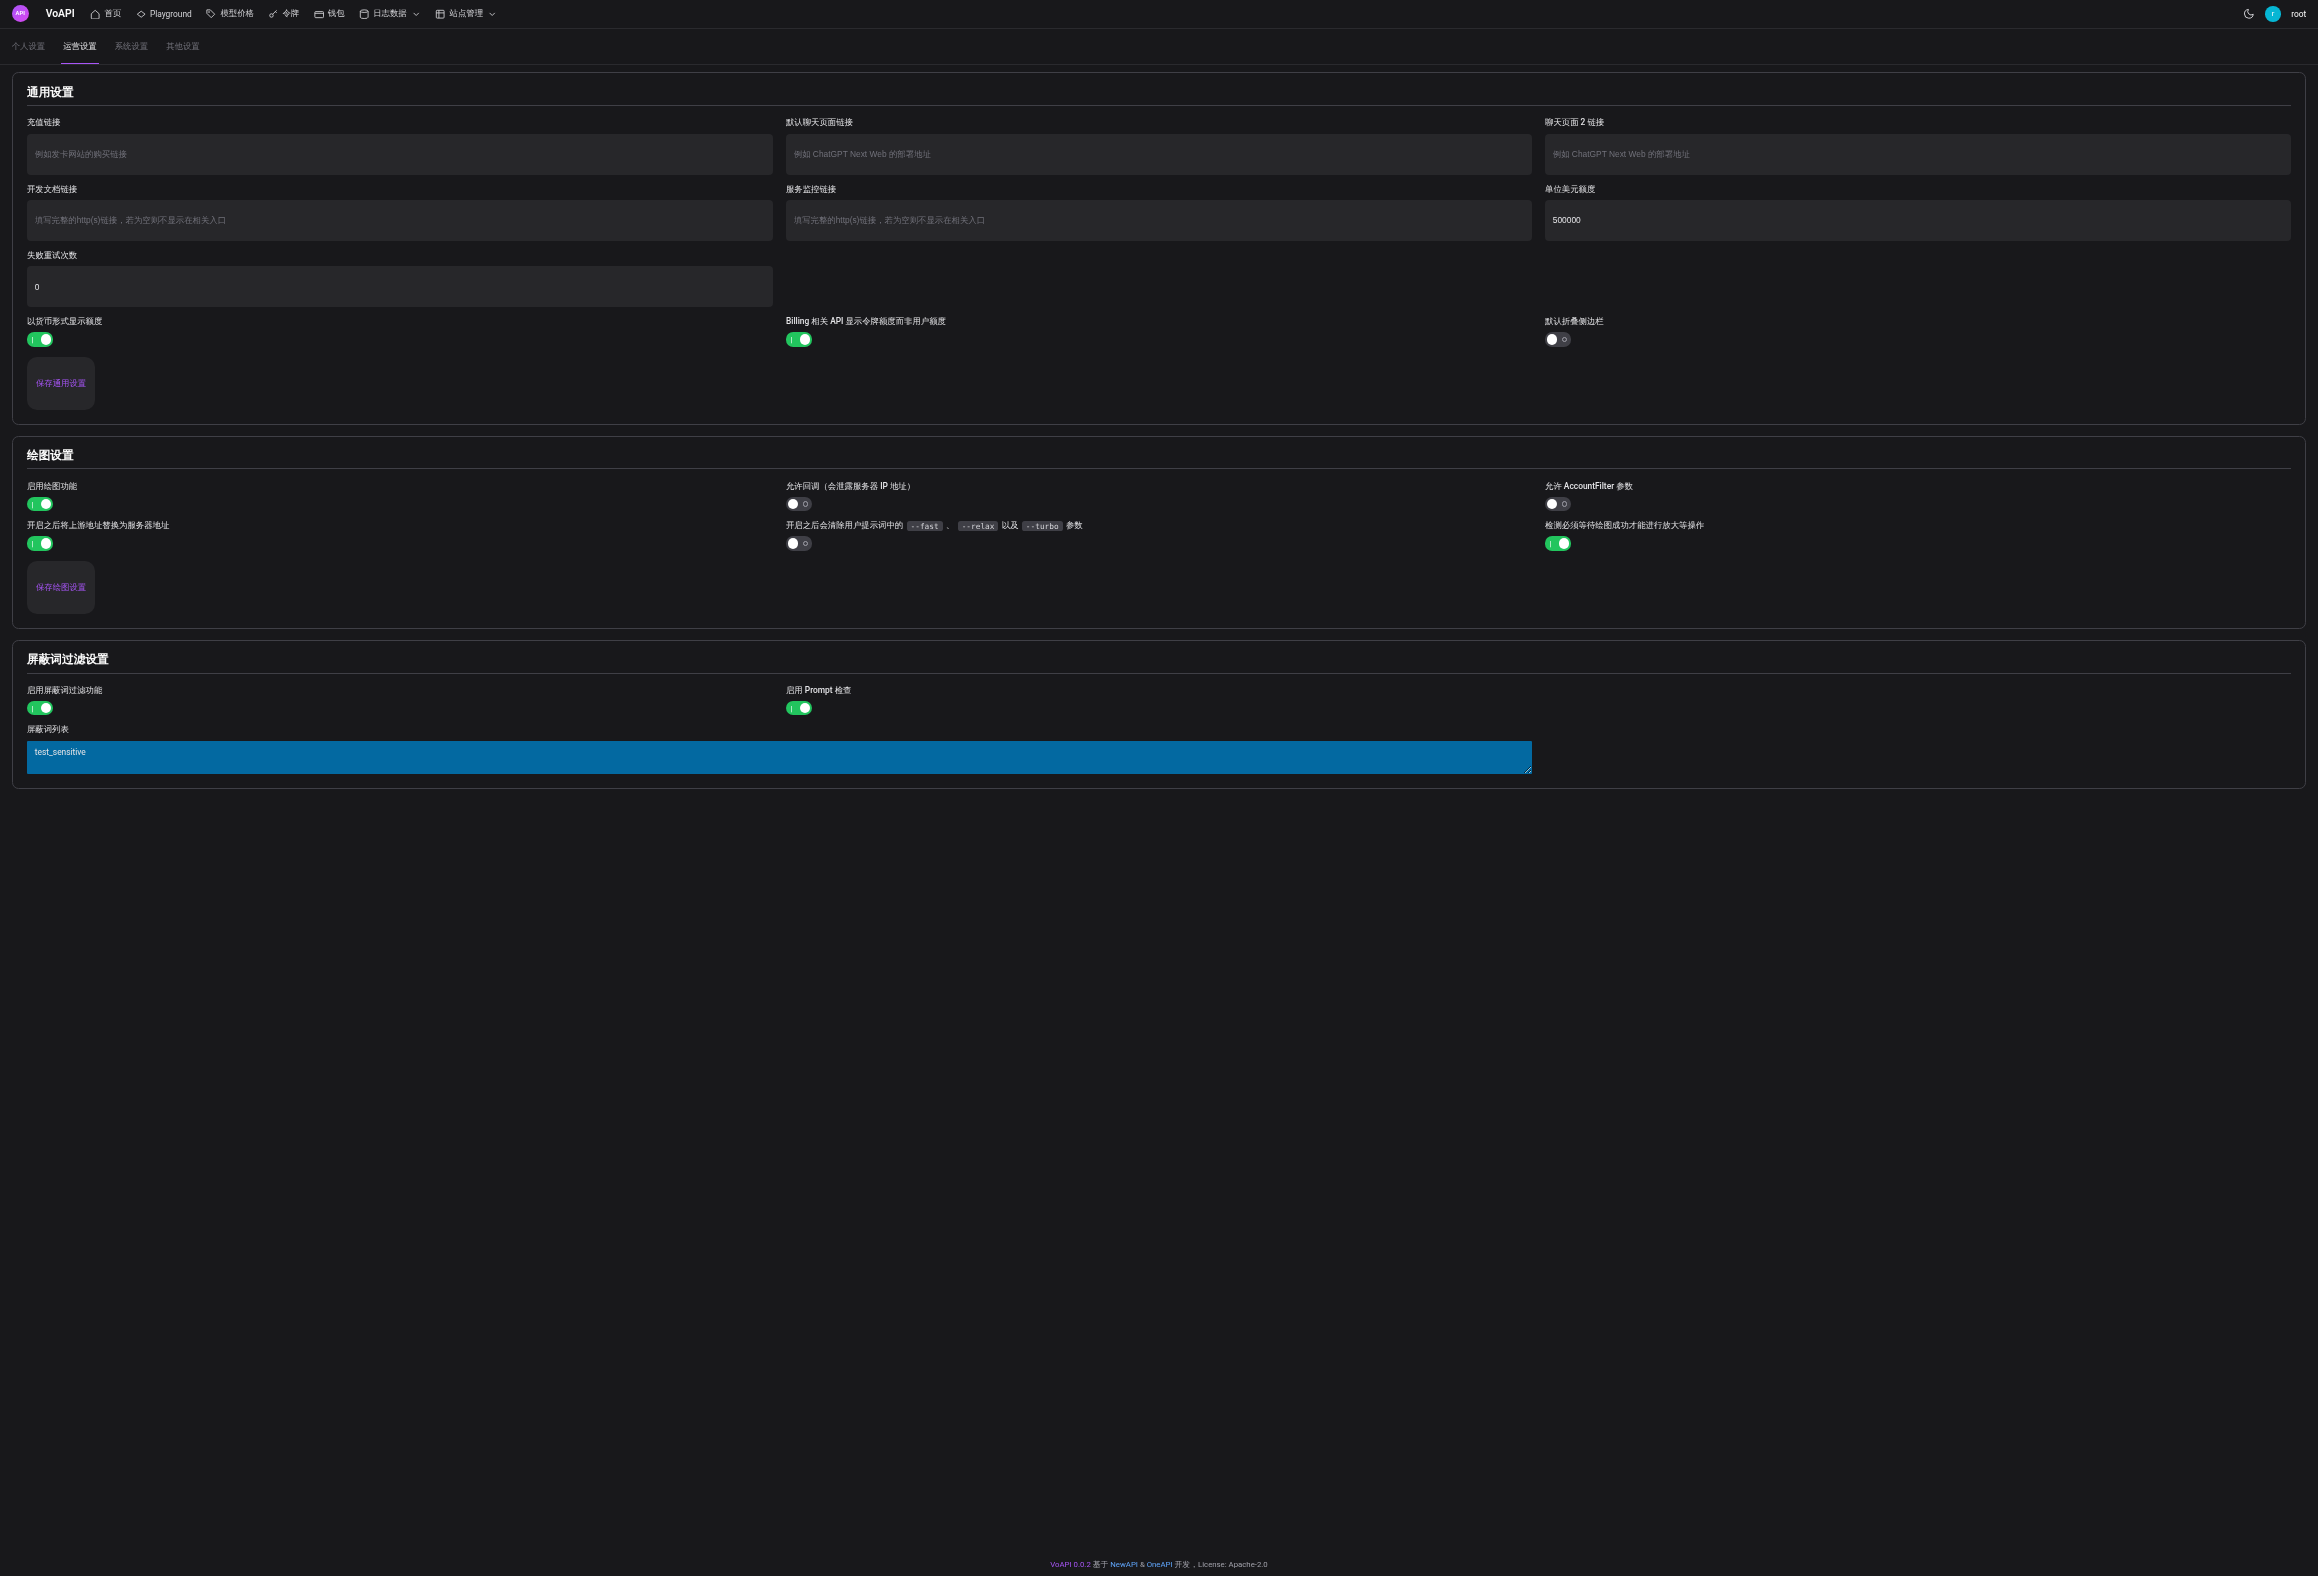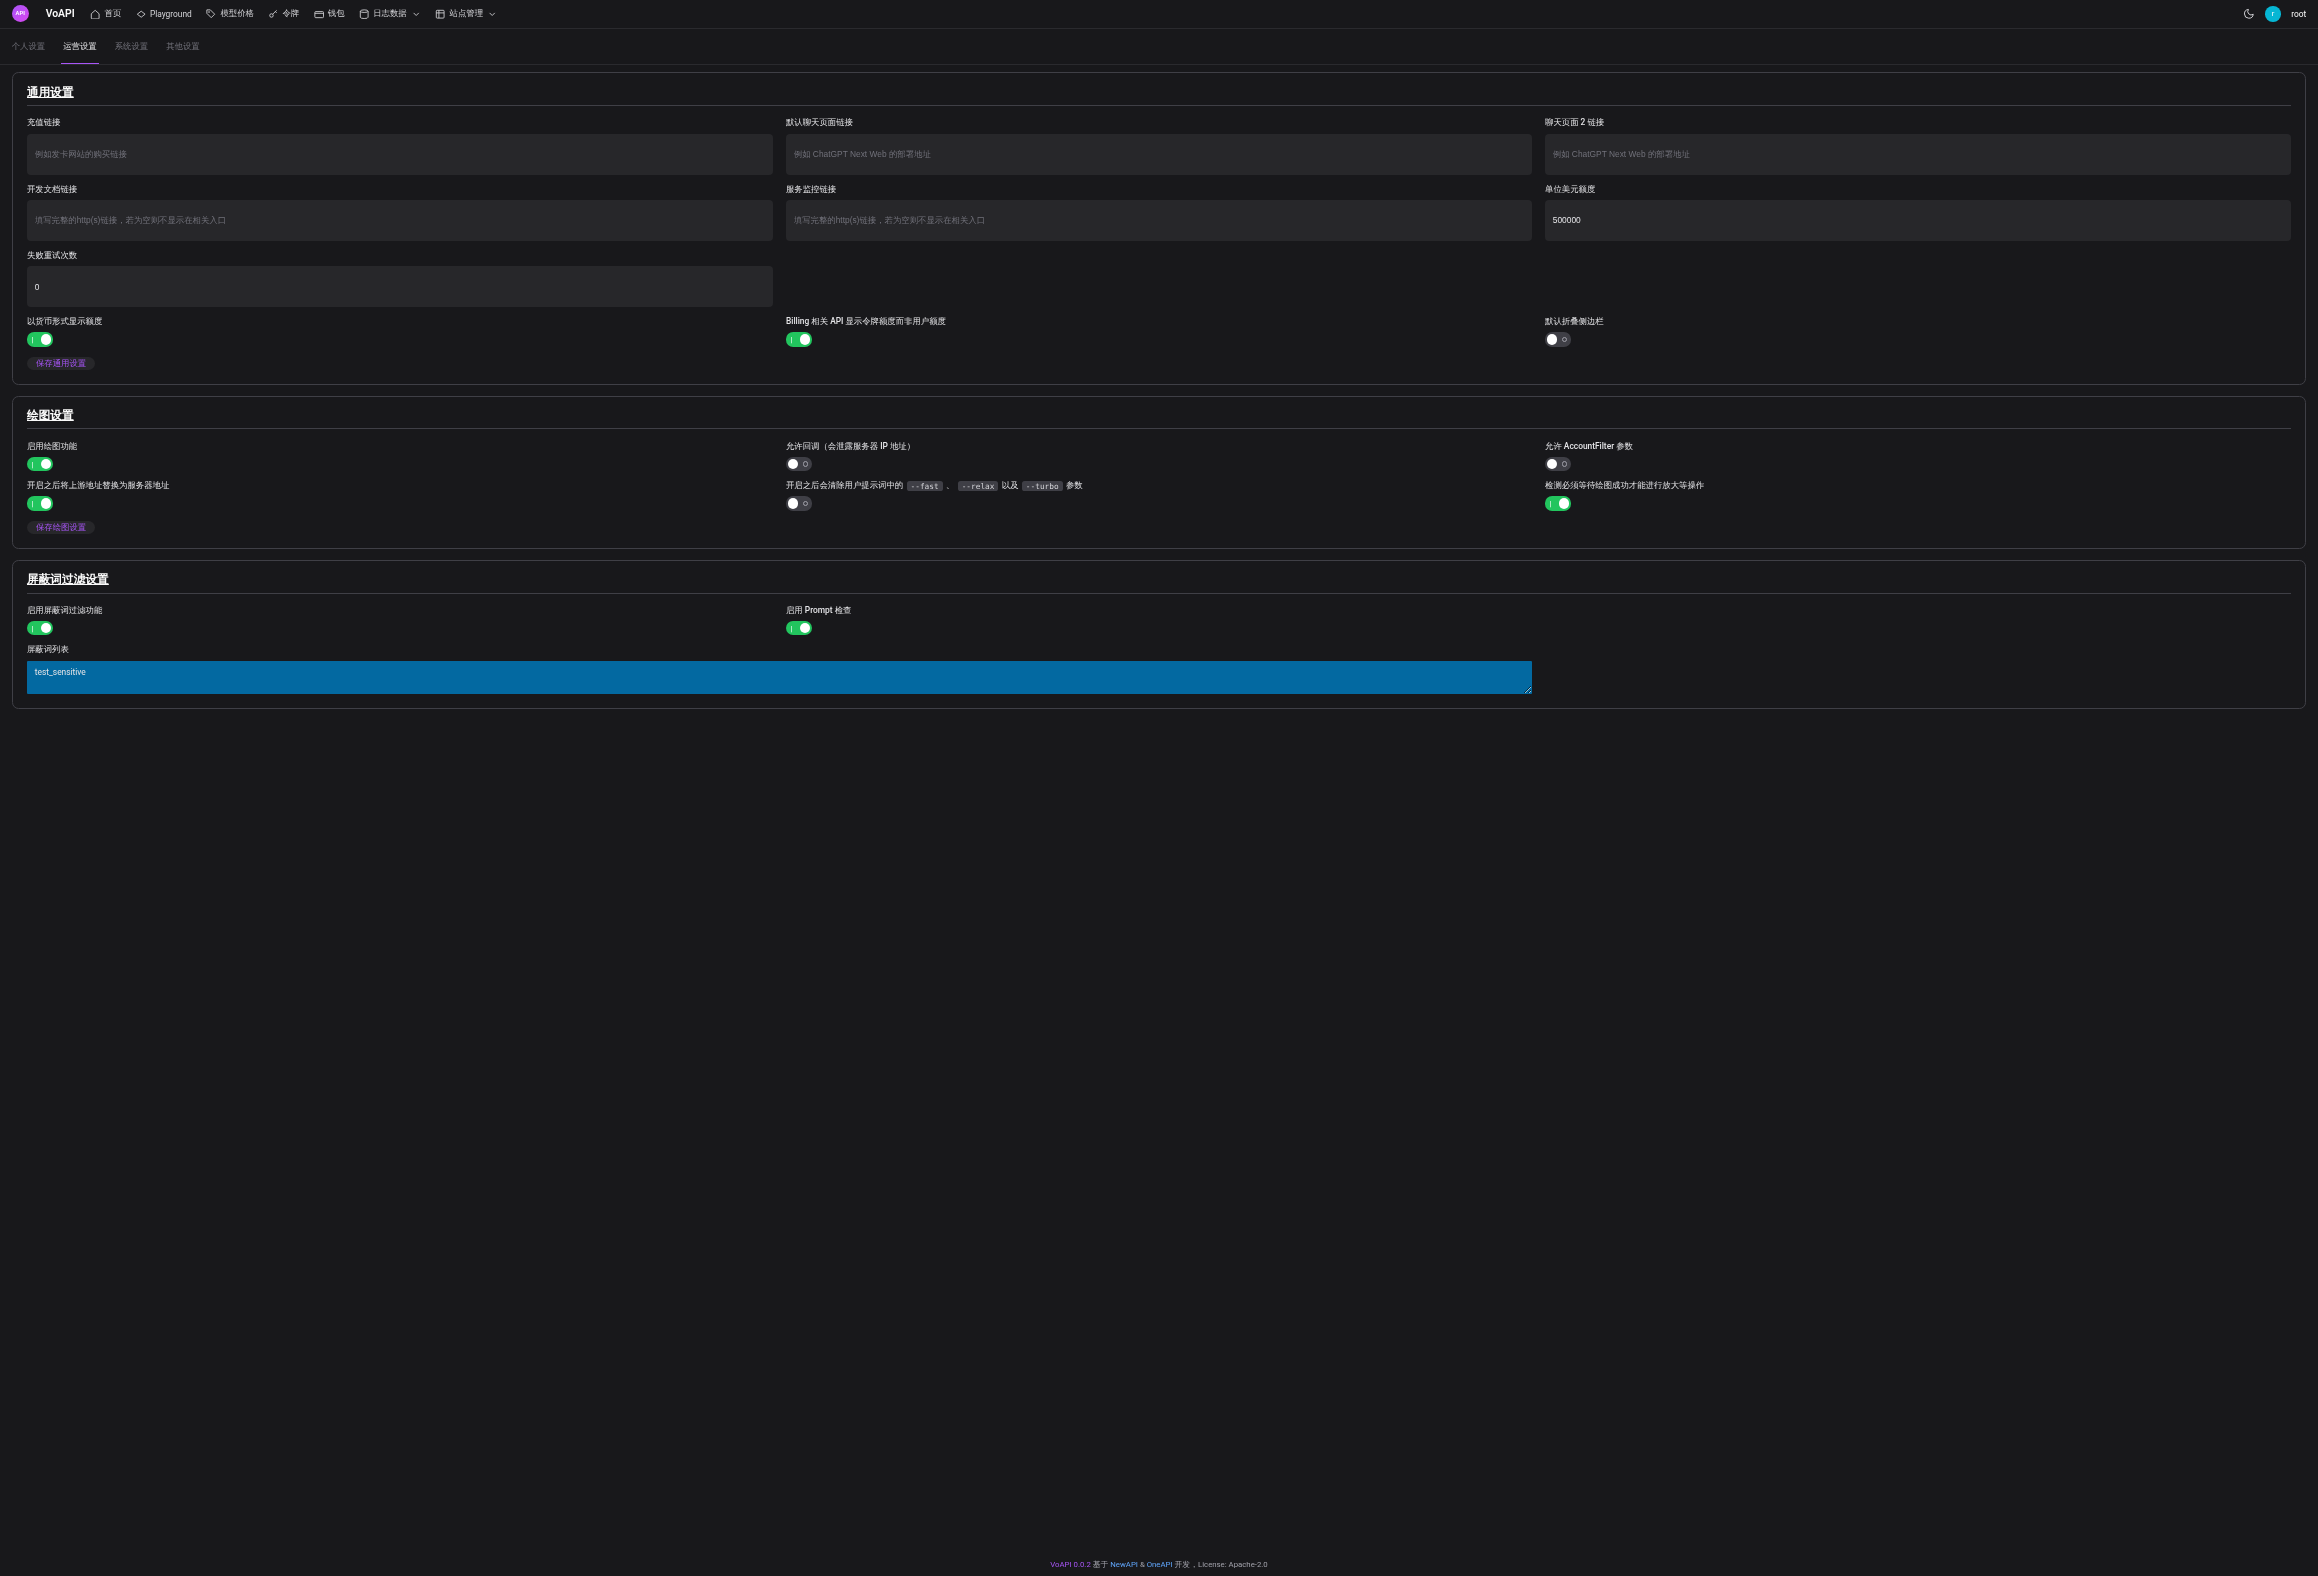--- a/index.html
+++ b/index.html
@@ -44,21 +44,21 @@
 .tab { color: #71717a; cursor: pointer; font-size: 8.4px; height: 36px; display: flex; align-items: center; position: relative; }
 .tab.active { color: #e4e4e7; }
 .tab.active::after { content: ""; position: absolute; bottom: 0; left: -2.6px; right: -2.6px; height: 1.3px; background: #a855f7; }
 .content { padding: 7.8px 11.7px 39px; flex: 1; }
 .card {
   border: 0.6px solid #3f3f46;
   border-radius: 6.5px;
   padding: 11.7px 14.3px 14.3px;
   margin-bottom: 10.4px;
 }
-.card-title { font-size: 11.7px; font-weight: 600; color: #fafafa; margin-bottom: 5.2px; text-decoration: underline; }
+.card-title { font-size: 11.7px; font-weight: 600; color: #fafafa; margin-bottom: 5.2px; }
 .divider { height: 0.6px; background: #3f3f46; margin-bottom: 11.7px; }
 .grid3 { display: grid; grid-template-columns: repeat(3, 1fr); gap: 9px 13px; }
 .field { display: flex; flex-direction: column; gap: 5.2px; justify-content: space-between; }
 .field-label { font-size: 8.4px; color: #e4e4e7; font-weight: 500; }
 .field-label .code-chip {
   background: #3f3f46; color: #d4d4d8; padding: 0.6px 3.9px; border-radius: 2.6px;
   font-family: ui-monospace, monospace; font-size: 7.8px; margin: 0 1.3px;
 }
 .input {
   background: #27272a; border: none; border-radius: 3.9px; height: 41px;
@@ -79,21 +79,21 @@
 .toggle-knob {
   width: 10.4px; height: 10.4px; border-radius: 50%; background: #fff; position: absolute;
   transition: left .15s;
 }
 .toggle.on .toggle-knob { left: 13.6px; }
 .toggle.off .toggle-knob { left: 1.9px; }
 .toggle-tick { position: absolute; left: 4.5px; color: #fff; font-size: 7.1px; font-weight: 600; }
 .toggle-o { position: absolute; right: 3.9px; width: 5.2px; height: 5.2px; border: 1px solid #a1a1aa; border-radius: 50%; }
 .btn {
   background: #27272a; color: #a855f7; border: none; border-radius: 10px;
-  padding: 1px 9px; font-size: 8.4px; cursor: pointer; margin-top: 10.4px;
+  padding: 21px 9px; font-size: 8.4px; cursor: pointer; margin-top: 10.4px;
 }
 .footer {
   text-align: center; padding: 5.2px 0 6.5px; font-size: 7.8px; color: #a1a1aa;
 }
 .footer .link-purple { color: #a855f7; }
 .footer .link-blue { color: #60a5fa; }
 .span2 { grid-column: span 2; }
 .chev { width: 9px; height: 9px; }
 </style>
 </head>

